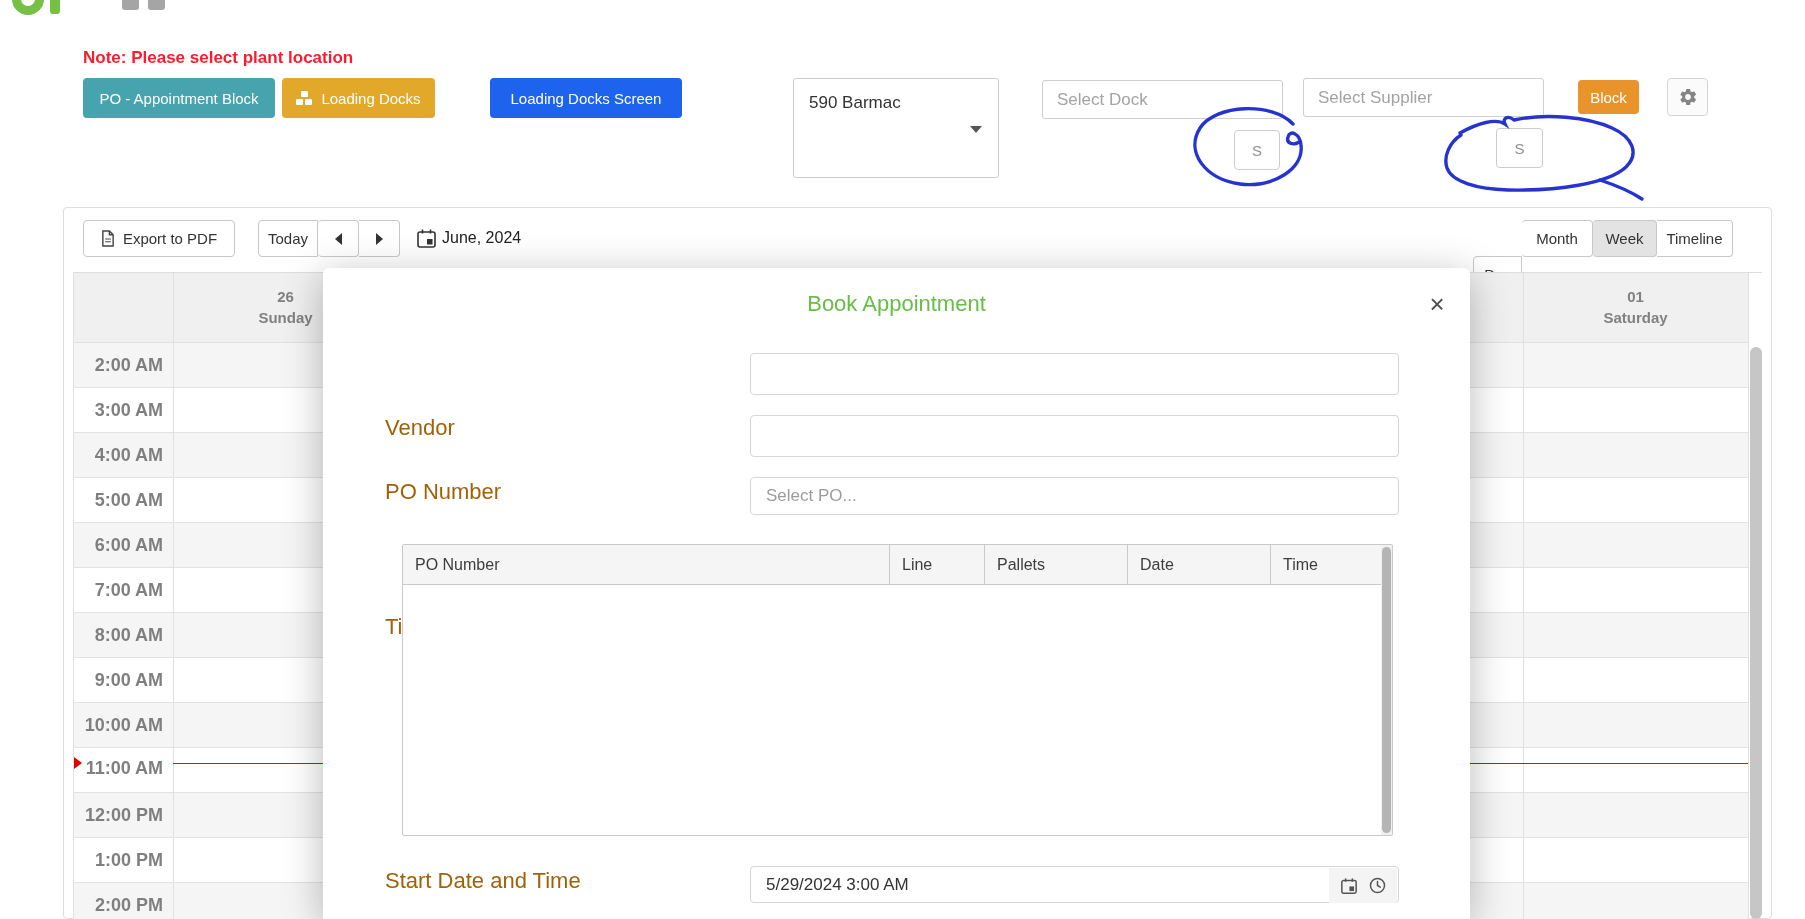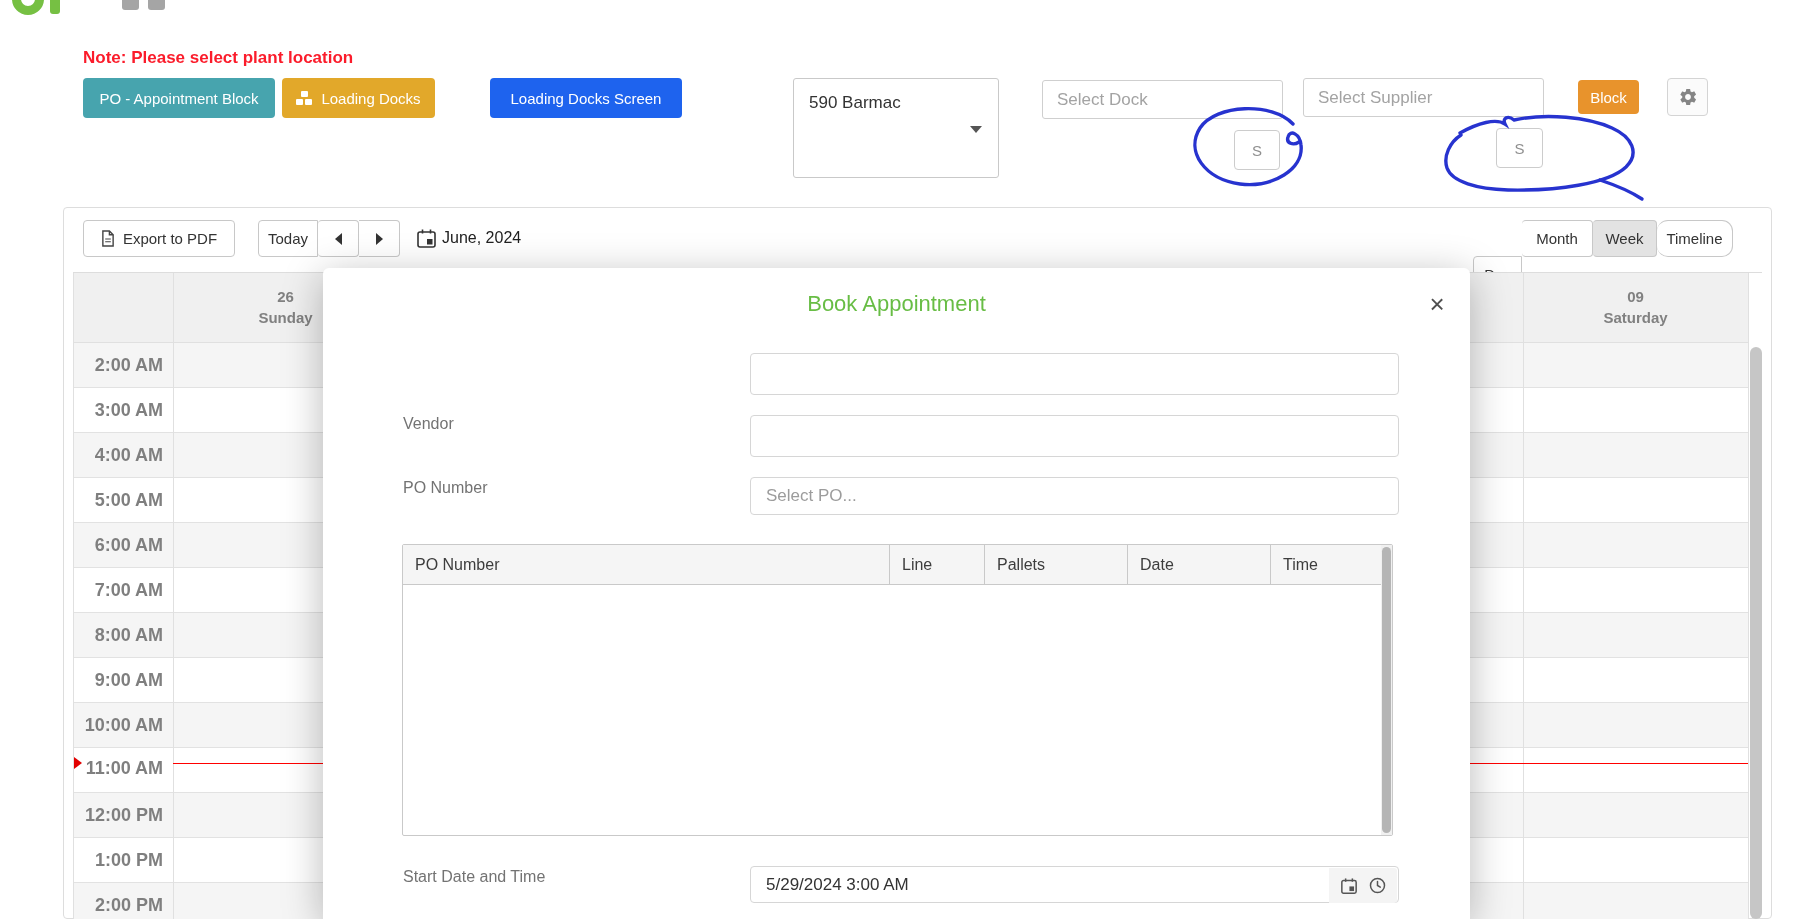--- a/index.html
+++ b/index.html
@@ -62,21 +62,21 @@
   .now-marker { position:absolute; left:74px; top:757px; width:0; height:0; z-index:5;
                 border-top:6px solid transparent; border-bottom:6px solid transparent; border-left:8px solid #e20000; }
   .cal-scrollthumb { position:absolute; left:1750px; top:347px; width:12px; height:572px; background:#c6c6c6; border-radius:6px; z-index:4; }
 
   
   .modal { position:absolute; left:323px; top:268px; width:1147px; height:651px; background:#fff; z-index:10;
            border-radius:6px 6px 0 0; box-shadow:0 8px 40px rgba(0,0,0,0.28); }
   .modal-title { position:absolute; left:0; top:23px; width:100%; text-align:center; color:#68bd45; font-size:22px; }
   .modal-close { position:absolute; left:1098px; top:20px; width:32px; height:32px; font-size:26px; color:#4f4f4f;
                  background:none; border:none; cursor:pointer; line-height:30px; }
-  .m-label { position:absolute; left:80px; font-size:16px; color:#737373; }
+  .m-label { position:absolute; left:62px; font-size:22px; color:#a16207; }
   .m-input { position:absolute; left:427px; width:649px; border:1px solid #d6d6d6; border-radius:4px; background:#fff;
              font-size:17px; color:#333; padding:0 15px; font-family:"Liberation Sans",sans-serif; }
   .m-input::placeholder { color:#9c9c9c; }
 
   .po-table { position:absolute; left:79px; top:276px; width:991px; height:292px; border:1px solid #c9c9c9; border-radius:2px; background:#fff; }
   .po-thead { position:absolute; left:0; top:0; width:979px; height:40px; background:#f5f5f5; border-bottom:1px solid #c9c9c9; }
   .po-th { position:absolute; top:0; height:40px; line-height:40px; padding-left:12px; font-size:16px; color:#3d3d3d;
            border-right:1px solid #c9c9c9; }
   .po-scroll { position:absolute; right:0; top:0; width:11px; height:290px; background:#f0f0f0; }
   .po-thumb { position:absolute; right:1px; top:2px; width:9px; height:286px; background:#b5b5b5; border-radius:5px; }
@@ -172,21 +172,21 @@
 
   <button class="tbtn grp-l" style="left:1473px; width:49px;margin-top:36px;">
     <span>Day</span>
   </button>
   <button class="tbtn grp-m" style="left:1522px; width:71px;">
     <span>Month</span>
   </button>
   <button class="tbtn grp-m view-active" style="left:1593px; width:64px;">
     <span>Week</span>
   </button>
-  <button class="tbtn grp-r" style="left:1657px; width:76px;border-radius:11px;">
+  <button class="tbtn grp-r" style="left:1657px; width:76px;">
     <span>Timeline</span>
   </button>
 
   <div class="grid-topline"></div>
   <div id="grid-rows">
       <div class="grid-row" style="top: 343px; background: rgb(245, 245, 245);"></div>
       <div class="time-label" style="top: 343px;">2:00 AM</div>
       <div class="grid-row" style="top: 388px; background: rgb(255, 255, 255);"></div>
       <div class="time-label" style="top: 388px;">3:00 AM</div>
       <div class="grid-row" style="top: 433px; background: rgb(245, 245, 245);"></div>
@@ -232,21 +232,21 @@
       </div>
       <div class="day-head" style="left: 1073px; width: 225px;">
         <div>30</div>
         <div>Thursday</div>
       </div>
       <div class="day-head" style="left: 1298px; width: 225px;">
         <div>31</div>
         <div>Friday</div>
       </div>
       <div class="day-head" style="left: 1523px; width: 225px;">
-        <div>09</div>
+        <div>01</div>
         <div>Saturday</div>
       </div>
     </div>
   <div id="grid-vlines">
       <div class="vline" style="left: 73px;"></div>
       <div class="vline" style="left: 173px;"></div>
       <div class="vline" style="left: 398px;"></div>
       <div class="vline" style="left: 623px;"></div>
       <div class="vline" style="left: 848px;"></div>
       <div class="vline" style="left: 1073px;"></div>

